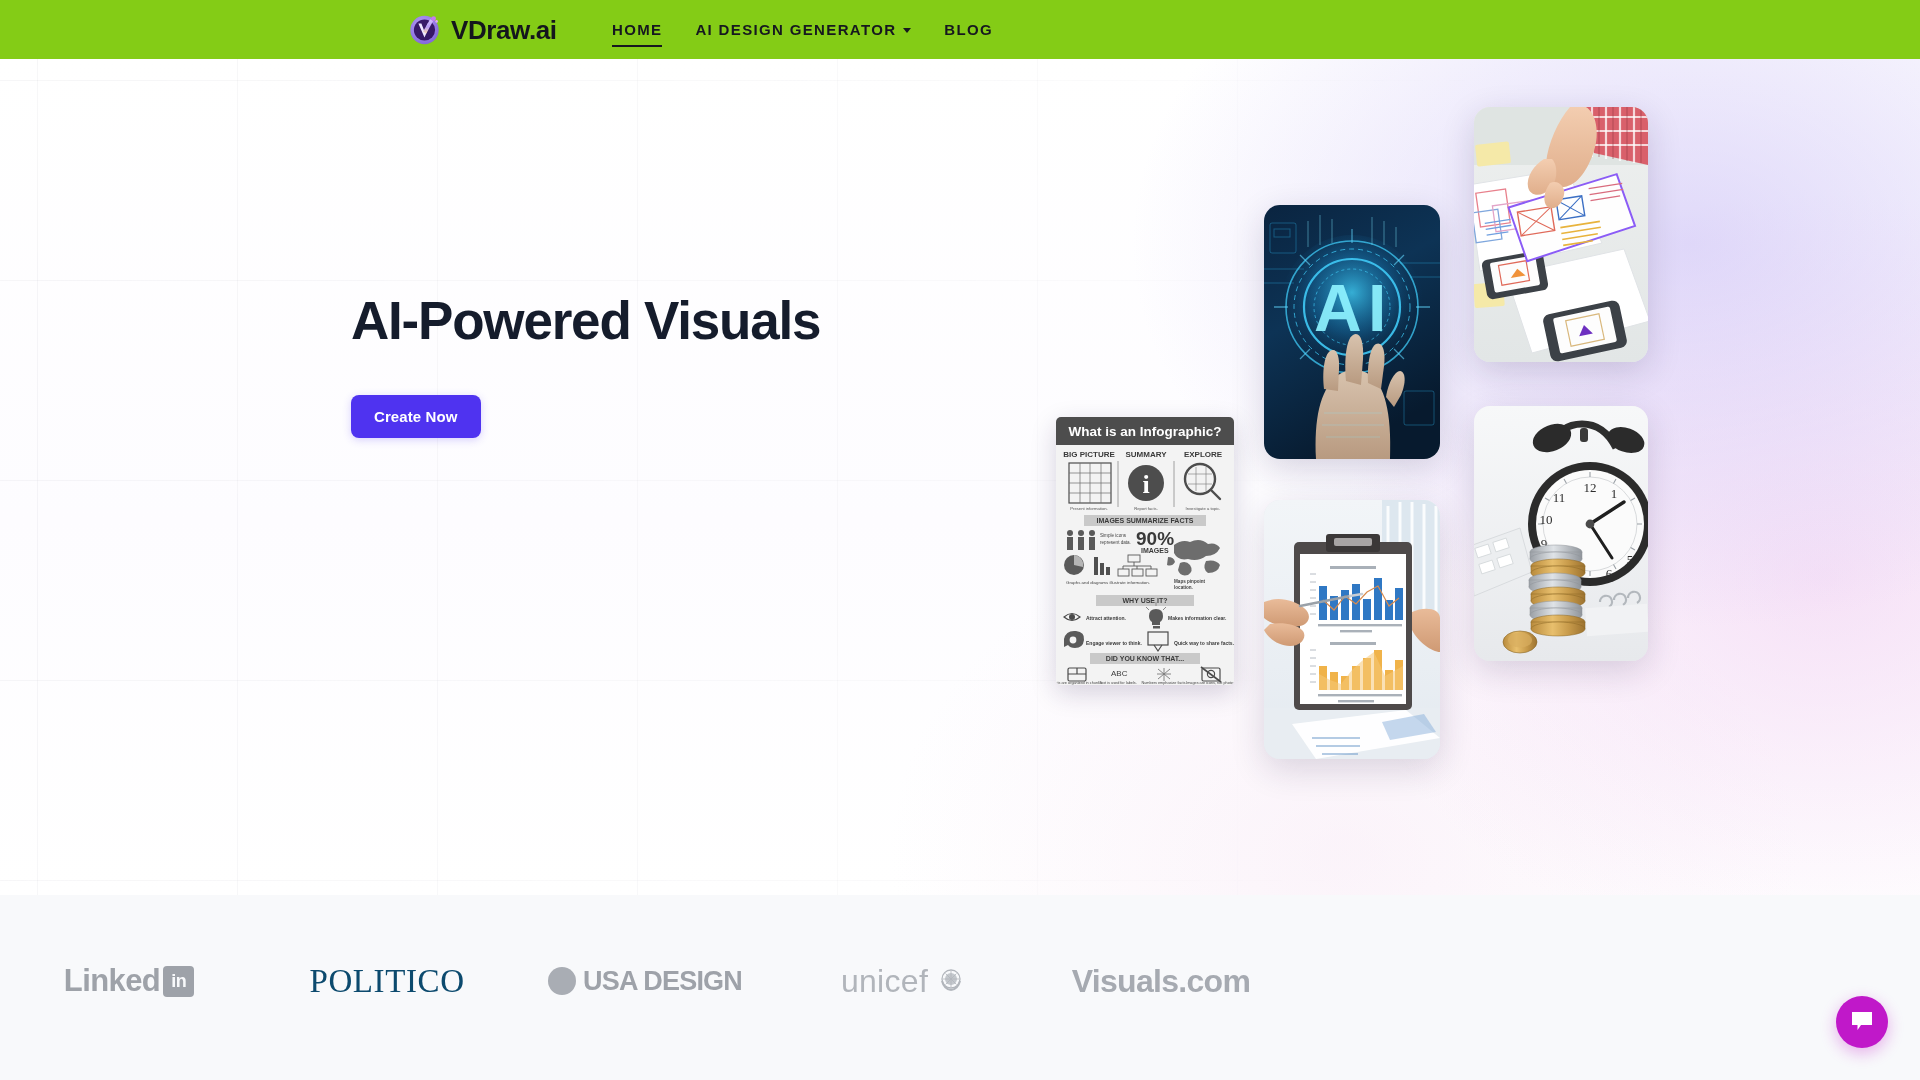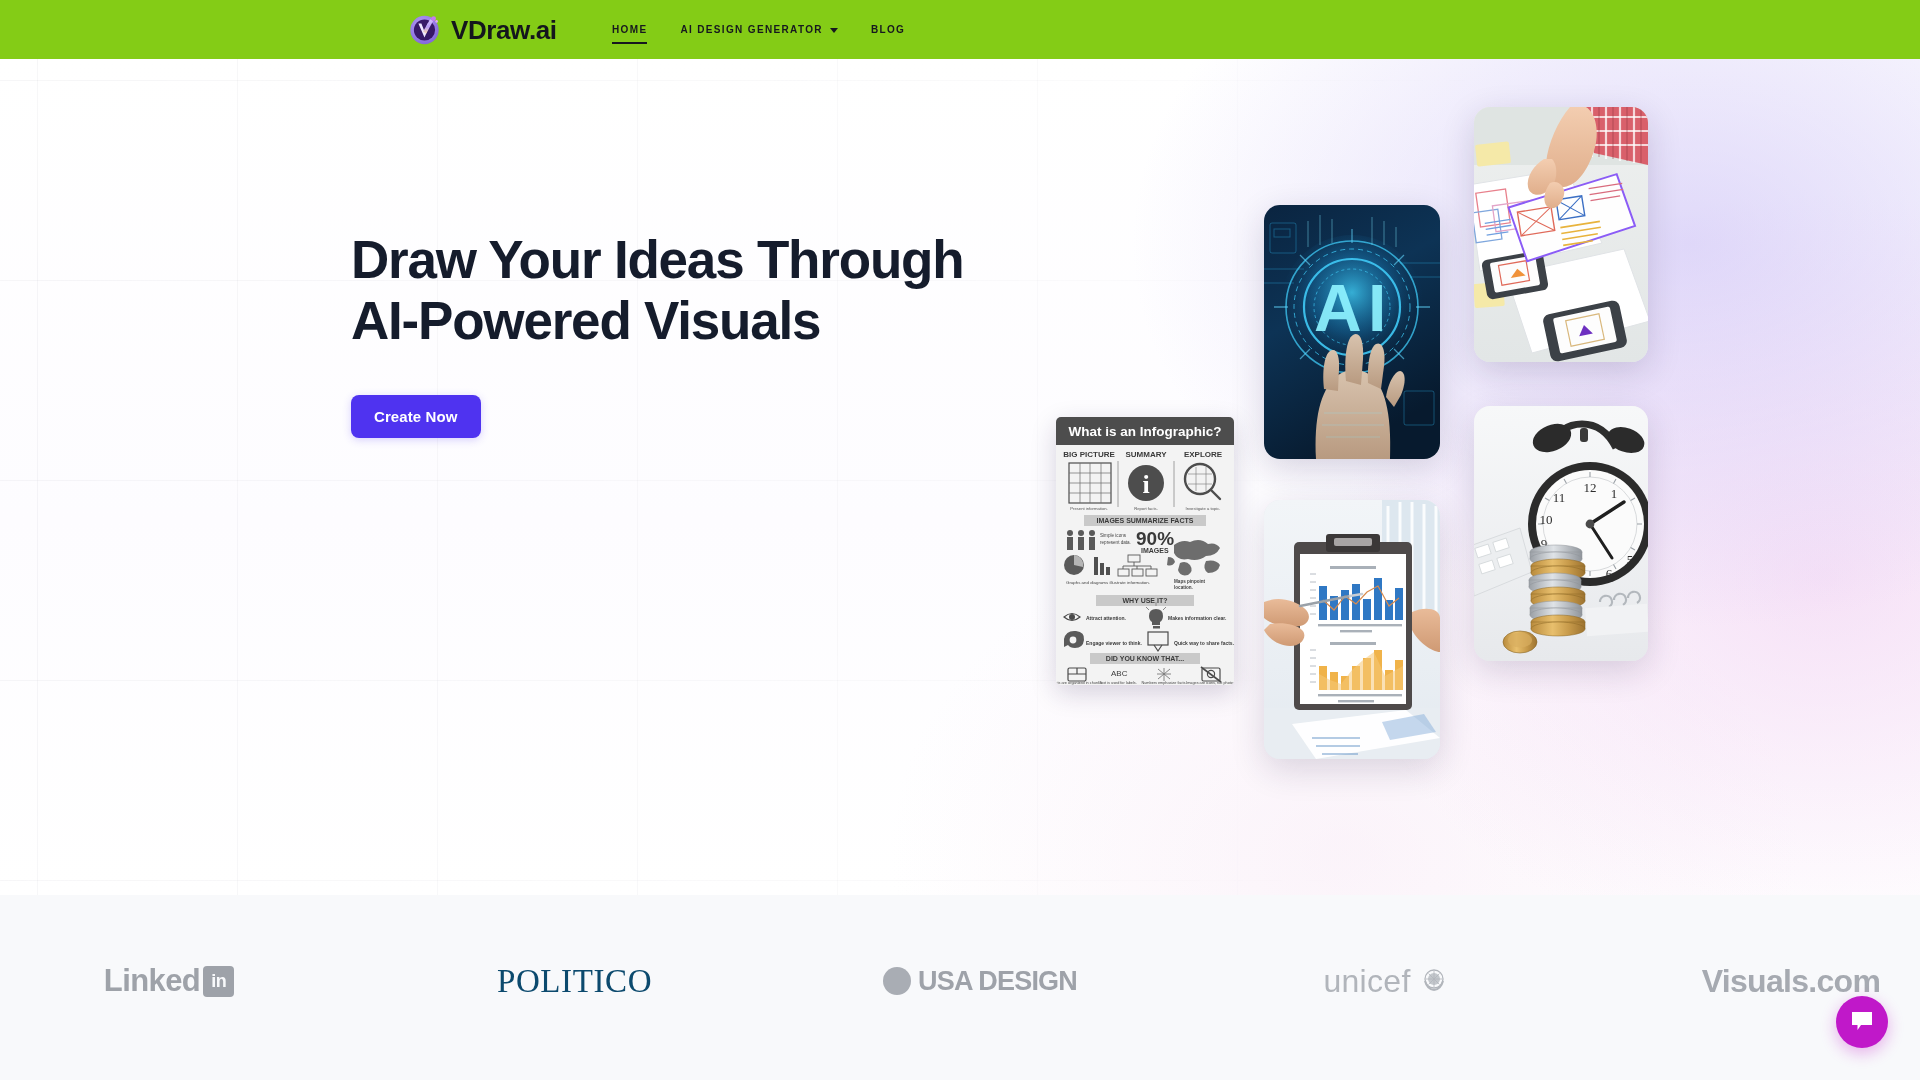--- a/index.html
+++ b/index.html
@@ -25,21 +25,21 @@
     text-decoration: none;
   }
   .logo-mark { position: relative; width: 33px; height: 33px; flex: none; }
   .brand-name {
     font-size: 26px; font-weight: 700; color: #14161d;
     letter-spacing: -0.4px; line-height: 1;
   }
   .nav { position: absolute; left: 612px; top: 0; height: 59px; display: flex; align-items: center; gap: 33px; }
   .nav-item {
     position: relative;
-    font-size: 10px; font-weight: 700; letter-spacing: 1.35px;
+    font-size: 15px; font-weight: 700; letter-spacing: 1.35px;
     color: #16181f; text-transform: uppercase;
     text-decoration: none; padding: 19px 0 19px 0;
     display: flex; align-items: center; gap: 7px; cursor: pointer;
     white-space: nowrap;
   }
   .nav-item.active::after {
     content: ""; position: absolute; left: 0; right: 0; bottom: 10px;
     height: 2px; background: #16181f;
   }
   .caret {
@@ -117,23 +117,22 @@
 
   
   .logos-band {
     position: absolute; left: 0; top: 895px;
     width: 1920px; height: 185px;
     background: #f8f9fb;
   }
   .logos-row {
     position: absolute; left: 0; right: 0; top: 26px;
     height: 120px;
-    display: flex; align-items: center; justify-content: space-between;
+    display: flex; align-items: center; justify-content: flex-start;
     gap: 0;
-    margin-left: 40px;
   }
   .logo-slot {
     flex: none; display: flex; align-items: center; justify-content: center;
     color: #a3a7ae;
   }
   .lg-linkedin { width: 258px; }
   .lg-politico { width: 258px; }
   .lg-usatoday { width: 258px; }
   .lg-unicef   { width: 258px; }
   .lg-booking  { width: 258px; }
@@ -213,21 +212,21 @@
         <span>BLOG</span>
       </a>
     </nav>
   </header>
 
   <section class="hero">
     <div class="hero-grid"></div>
 
     <div class="hero-copy">
       <h1 class="hero-title">
-        <span>Draw Your Ideas Through</span><br>
+        <br>
         <span>AI-Powered Visuals</span>
       </h1>
       <button class="cta">Create Now</button>
     </div>
 
     <div class="collage">
 
       <div class="card card-ai">
         <svg viewBox="0 0 176 254" preserveAspectRatio="xMidYMid slice">
           <defs>

